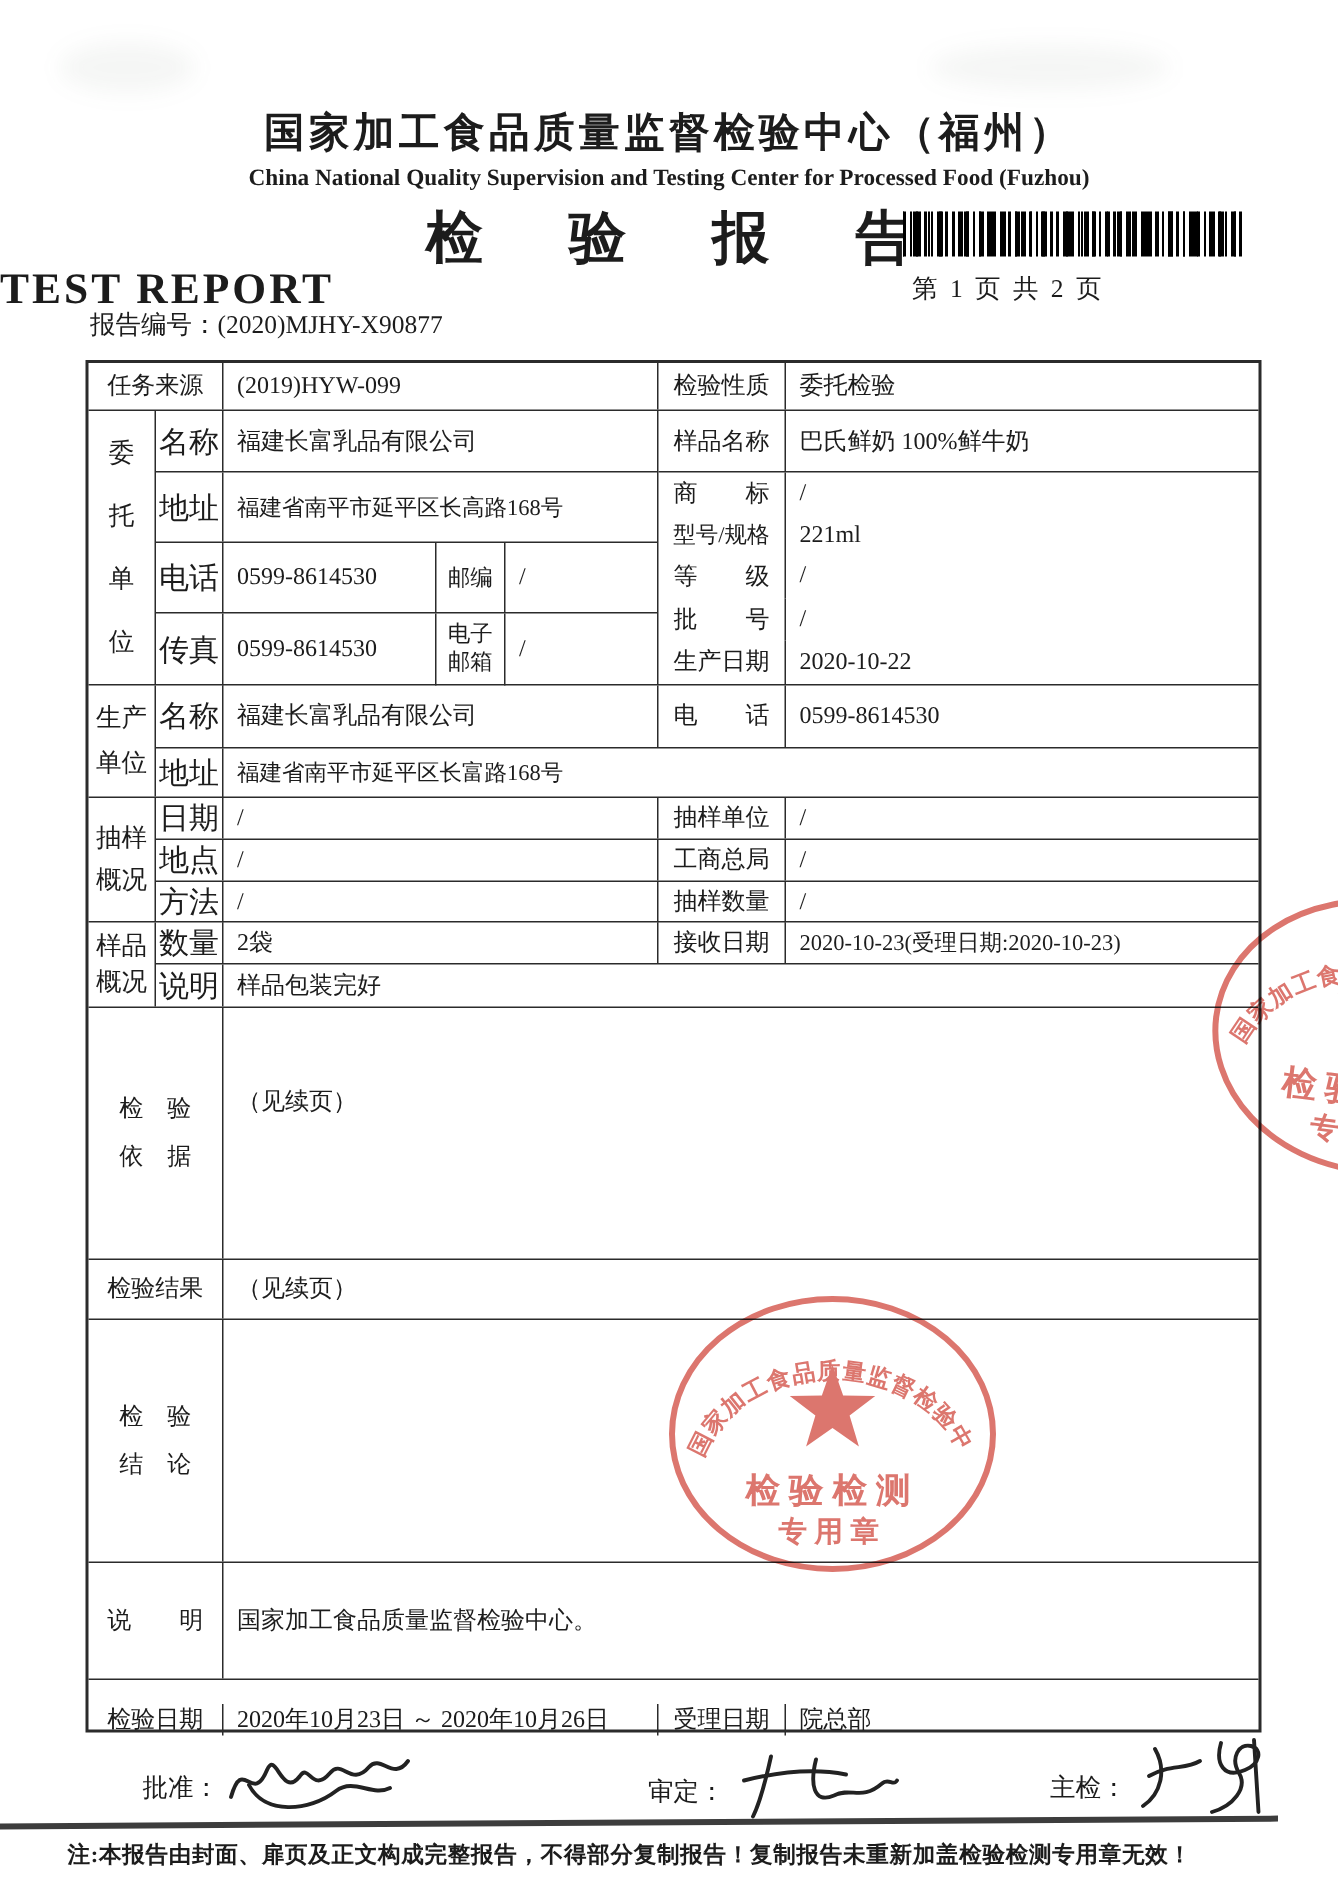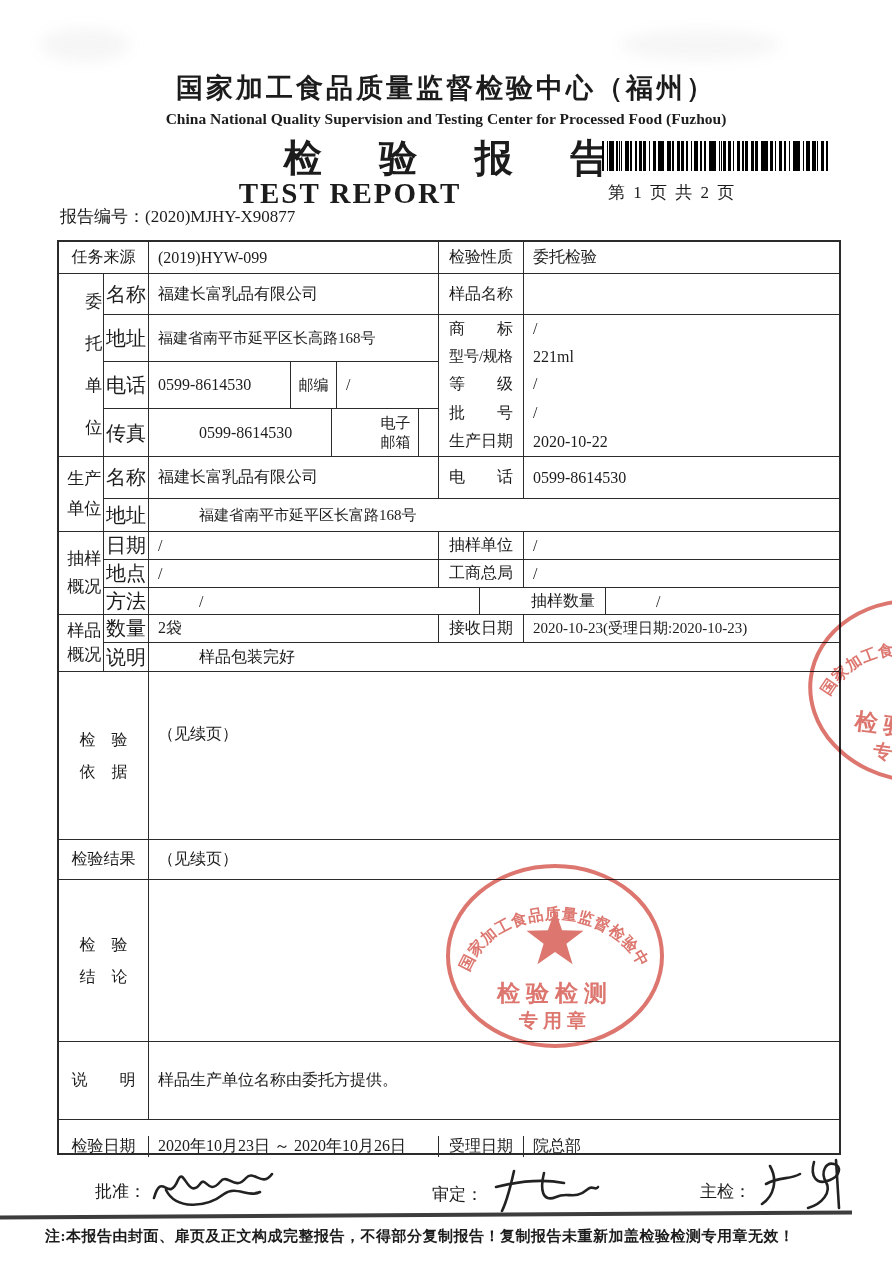--- a/index.html
+++ b/index.html
@@ -3,43 +3,43 @@
 <meta charset="utf-8">
 <style>
   html,body{margin:0;padding:0;background:#fff;}
   .page{position:relative;width:892px;height:1261px;background:#fff;overflow:hidden;
         font-family:"Liberation Serif","DejaVu Serif",serif;color:#1c1c1c;}
   .abs{position:absolute;}
   .ctr{left:0;right:0;text-align:center;}
   .org-cn{top:70px;font-size:27px;font-weight:bold;letter-spacing:3px;}
   .org-en{top:110px;font-size:15.5px;font-weight:bold;}
   .title-cn{top:133px;font-size:38px;font-weight:600;letter-spacing:24px;text-indent:24px;}
-  .title-en{top:177px;font-size:29px;font-weight:bold;letter-spacing:2px;left:0;width:700px;text-align:center;}
+  .title-en{top:177px;font-size:29px;font-weight:bold;letter-spacing:2px;left:0;width:700px;}
   .page-info{top:181px;left:608px;font-size:17px;letter-spacing:2px;}
   .report-no{top:205px;left:60px;font-size:17px;}
   .issue-date{top:216px;left:592px;font-size:17px;}
   .barcode{top:141px;left:602px;width:228px;height:30px;background-color:#fff;
     background-image:
       repeating-linear-gradient(90deg,#000 0 2px,transparent 2px 5px,#000 5px 6px,transparent 6px 9px,#000 9px 12px,transparent 12px 14px),
       repeating-linear-gradient(90deg,#000 0 1px,transparent 1px 7px,#000 7px 10px,transparent 10px 13px,transparent 13px 17px);}
   
   .doc-table{top:240px;left:57px;width:784px;height:915px;border:2px solid #2b2b2b;
              box-sizing:border-box;display:flex;flex-direction:column;font-size:16px;}
   .trow{display:flex;border-bottom:1.7px solid #2b2b2b;box-sizing:border-box;flex:0 0 auto;}
   .trow:last-child{border-bottom:none;align-items:flex-end;}
   .c{box-sizing:border-box;display:flex;align-items:center;overflow:hidden;}
   .br{border-right:1.7px solid #2b2b2b;}
   .lab{justify-content:center;text-align:center;}
   .val{padding-left:9px;}
-  .gcell{width:45px;flex:0 0 45px;justify-content:flex-end;font-size:17px;}
+  .gcell{width:45px;flex:0 0 45px;justify-content:center;font-size:17px;}
   .gcell span{display:block;width:1.1em;word-break:break-all;text-align:center;}
   .g2 span{width:2.2em;}
   .bcol{display:flex;flex-direction:column;box-sizing:border-box;}
   .brow{display:flex;flex:1 1 auto;box-sizing:border-box;border-bottom:1.7px solid #2b2b2b;}
-  .brow:last-child{border-bottom:none;gap:41px;}
+  .brow:last-child{border-bottom:none;}
   .w-sub{width:45px;flex:0 0 45px;font-size:20px;}
   .w-lval{width:290px;flex:0 0 290px;}
   .w-rlab{width:85px;flex:0 0 85px;justify-content:center;}
   .fx{flex:1 1 auto;}
   .pre{white-space:pre-line;}
   .tall{display:flex;flex-direction:column;}
   .tall .line{display:flex;flex:1 1 auto;}
   .biglab{justify-content:center;white-space:pre-line;text-align:center;line-height:2;}
   .small{font-size:15px;}
   
@@ -100,20 +100,21 @@
           <div class="c br val" style="width:142px;flex:0 0 142px">0599-8614530</div>
           <div class="c br lab small" style="width:46px;flex:0 0 46px;text-align:center">
               <span style="width:2em;word-break:break-all;display:block;line-height:1.25">电子邮箱</span>
             </div>
           <div class="c val fx">/</div>
         </div>
       </div>
       <div class="bcol fx">
         <div class="brow" style="flex:0 0 41px">
           <div class="c br lab w-rlab">样品名称</div>
+          <div class="c val fx">巴氏鲜奶 100%鲜牛奶</div>
         </div>
         <div class="tall fx">
           <div class="line">
             <div class="c br lab w-rlab">商　　标</div>
             <div class="c val fx">/</div>
           </div>
           <div class="line">
             <div class="c br lab w-rlab small">型号/规格</div>
             <div class="c val fx">221ml</div>
           </div>
@@ -206,21 +207,21 @@
       <div class="c val fx">（见续页）</div>
     </div>
 
     <div class="trow" style="height:162px">
       <div class="c br biglab" style="width:90px;flex:0 0 90px">检　验
 结　论</div>
     </div>
 
     <div class="trow" style="height:78px">
       <div class="c br lab" style="width:90px;flex:0 0 90px">说　　明</div>
-      <div class="c val fx">样品生产单位名称由委托方提供。</div>
+      <div class="c val fx">国家加工食品质量监督检验中心。</div>
     </div>
 
     <div class="trow" style="height:37px">
       <div class="c br lab" style="width:90px;flex:0 0 90px">检验日期</div>
       <div class="c br val w-lval">2020年10月23日 ～ 2020年10月26日</div>
       <div class="c br lab w-rlab">受理日期</div>
       <div class="c val fx">院总部</div>
     </div>
   </div>
 

